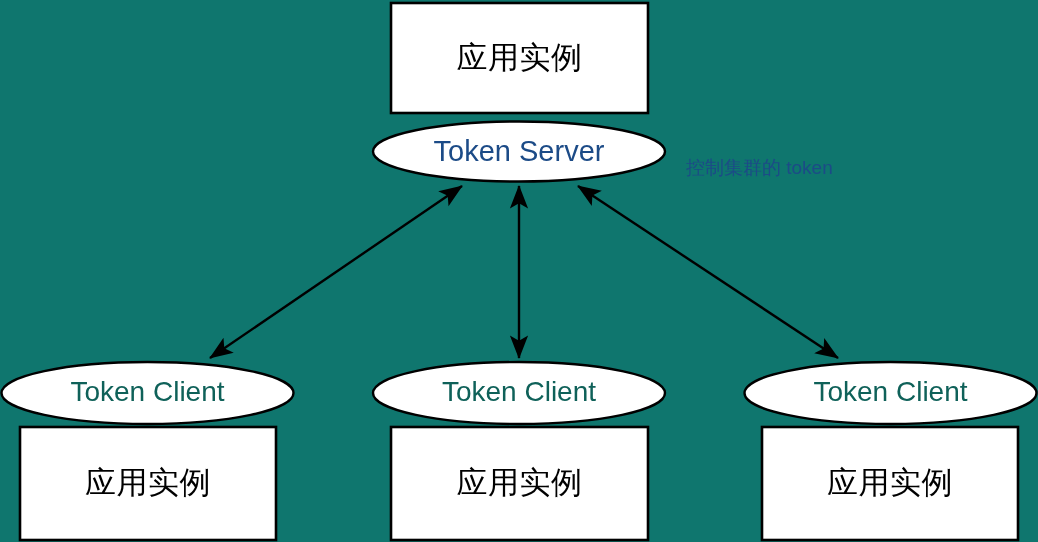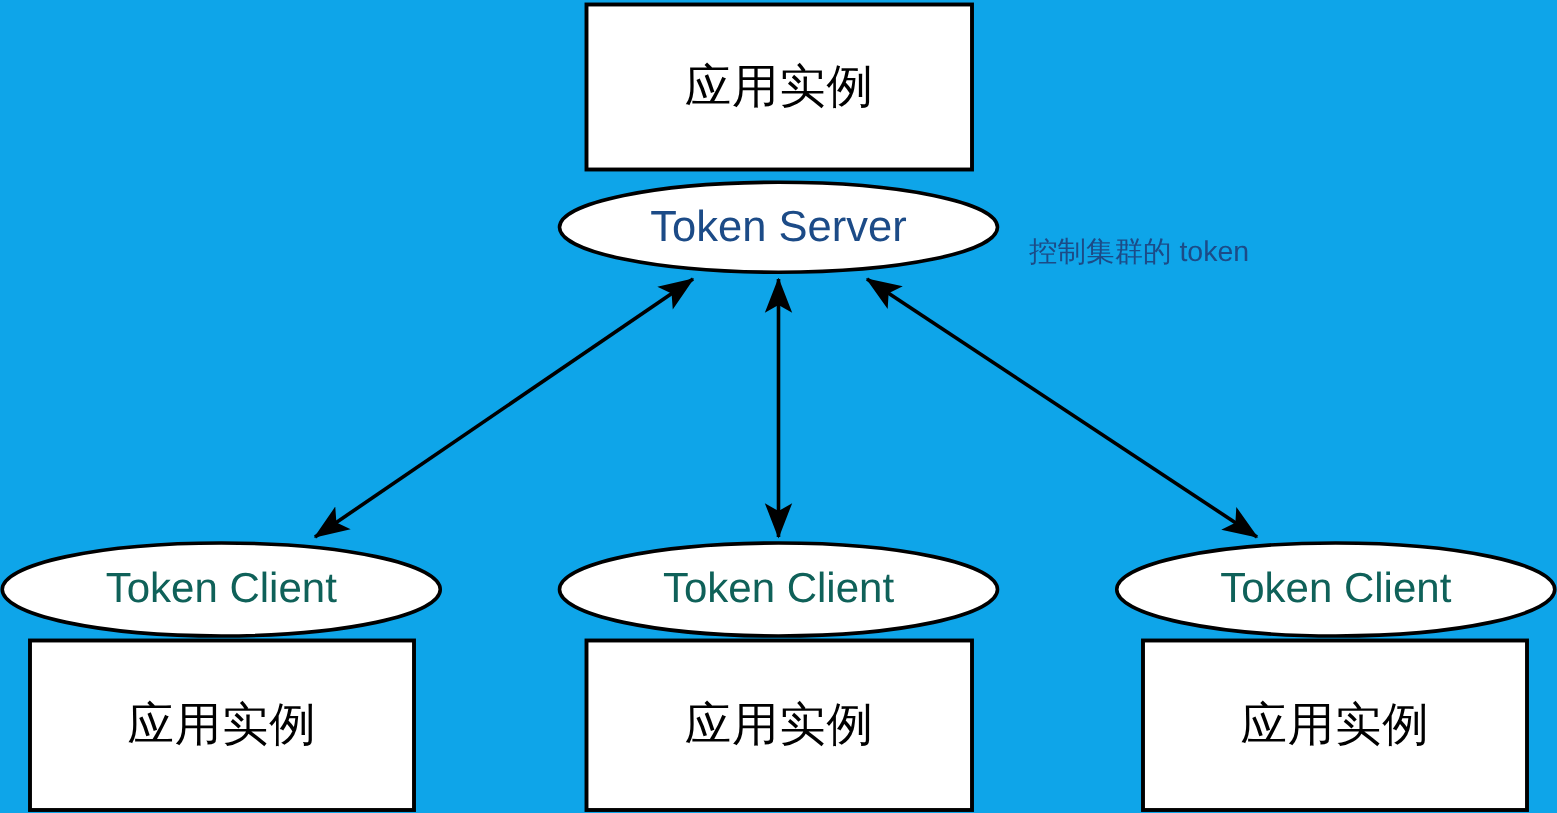--- a/index.html
+++ b/index.html
@@ -8,21 +8,21 @@
     padding: 0;
     background: #ffffff;
   }
   body {
     font-family: "Liberation Sans", "DejaVu Sans", sans-serif;
   }
   #diagram-root {
     position: relative;
     width: 1038px;
     height: 542px;
-    background: #0ea5e9;
+    background: #0f766e;
     overflow: hidden;
   }
   #diagram-svg {
     position: absolute;
     top: 0;
     left: 0;
     width: 1038px;
     height: 542px;
     display: block;
   }

